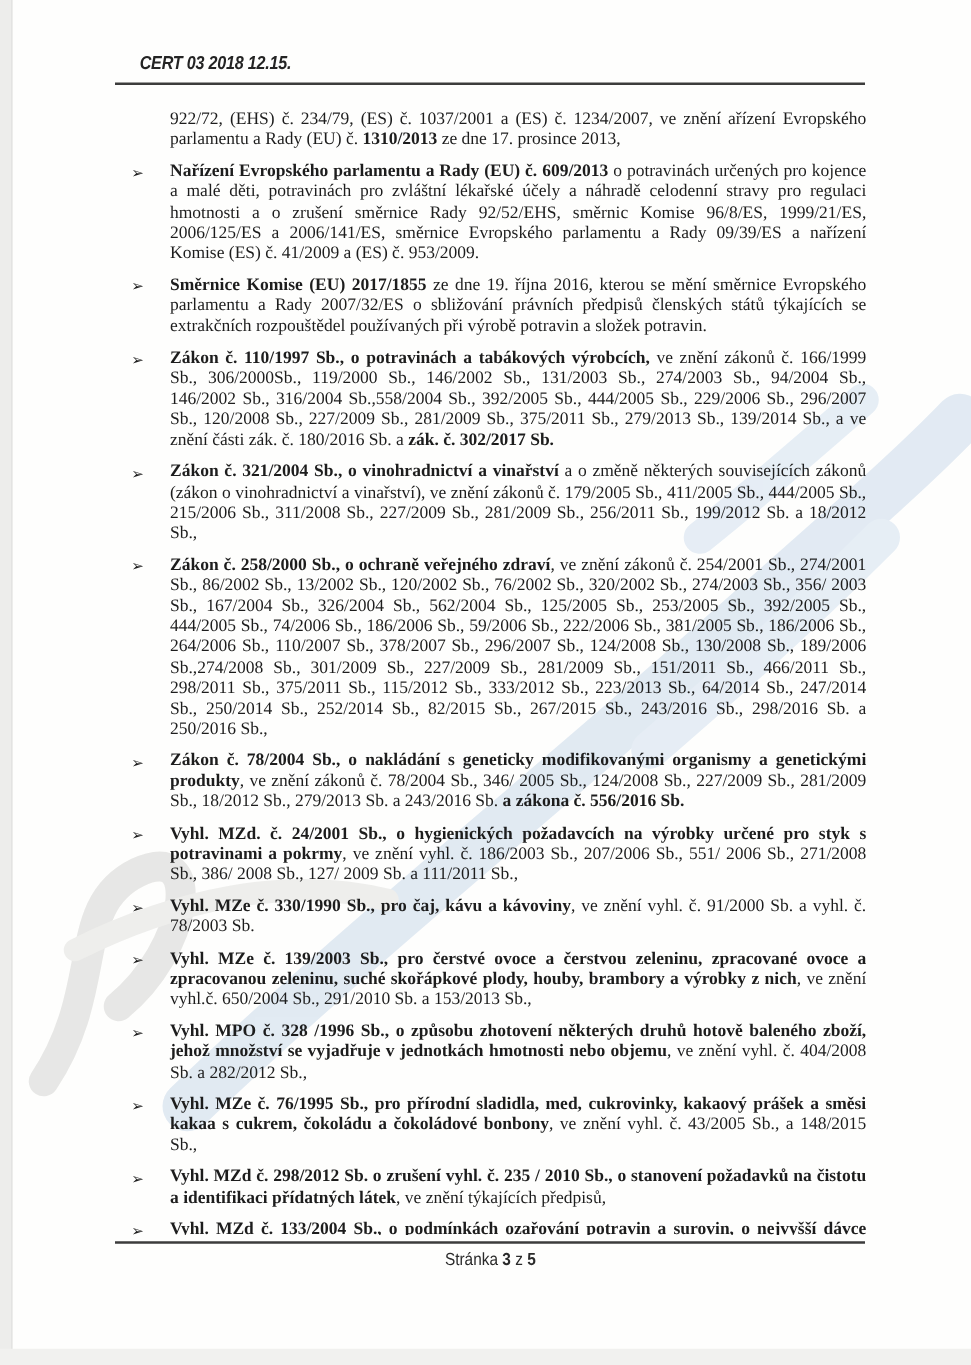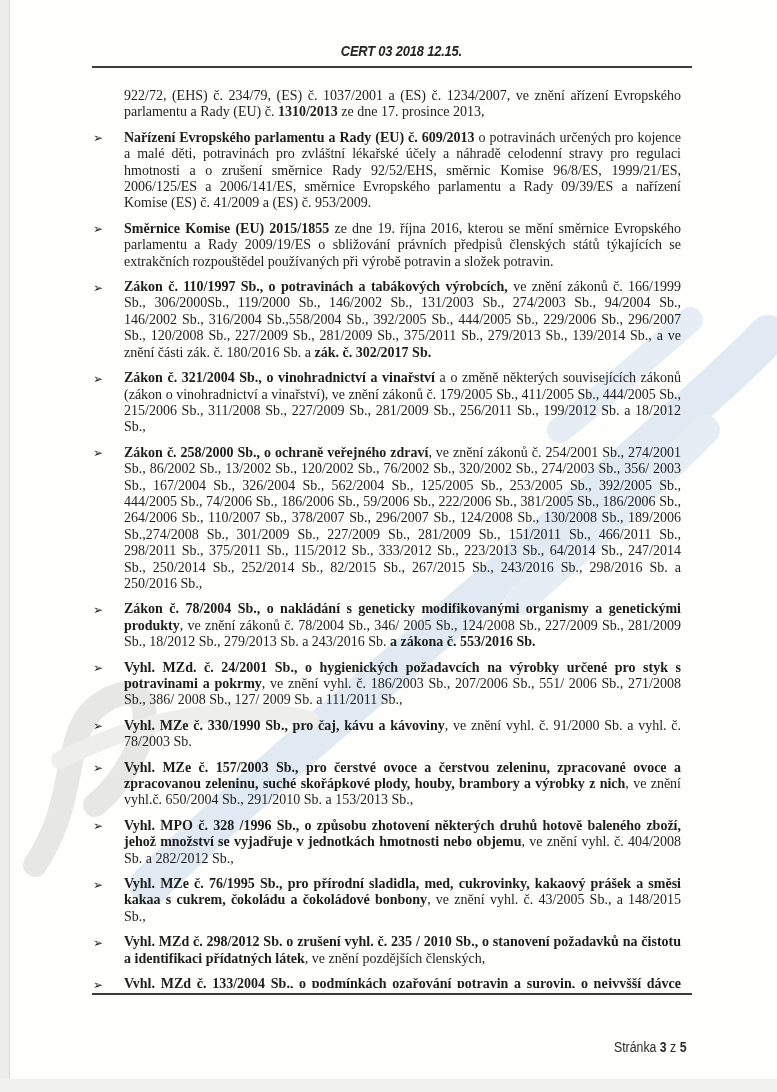--- a/index.html
+++ b/index.html
@@ -9,45 +9,45 @@
     color:var(--text,#1d1d1d);
   }
   .page{position:absolute;inset:0;background:#fefefd;}
   
   .scan-left{position:absolute;left:0;top:0;width:9px;height:100%;background:#ededeb;}
   .scan-left-line{position:absolute;left:9px;top:0;width:1px;height:100%;background:#dcdcda;}
   .scan-bottom{position:absolute;left:0;bottom:0;width:100%;height:13px;background:#f1f1ef;}
   
   .watermark{position:absolute;left:0;top:0;pointer-events:none;}
   
-  .header{position:absolute;top:42px;left:92px;width:600px;text-align:center;}
+  .header{position:absolute;top:42px;left:92px;width:600px;text-align:left;}
   .doc-code{
     display:inline-block;font-family:"Liberation Sans", sans-serif;
     font-style:italic;font-weight:bold;font-size:15px;color:#242424;
     transform:scaleX(0.86);transform-origin:right center;letter-spacing:-0.2px;
   }
   .header-rule{position:absolute;top:66px;left:92px;width:600px;height:2px;background:#3c3c3c;}
   
-  .content{position:absolute;top:88px;left:92px;width:589px;height:900px;overflow:hidden;}
+  .content{position:absolute;top:88px;left:104px;width:589px;height:900px;overflow:hidden;}
   ul.reg-list{margin:0;padding:0;list-style:none;}
   li.item{
     position:relative;padding-left:32px;margin:0 0 9px 0;
     font-size:14px;line-height:16.4px;text-align:justify;color:#1d1d1d;
   }
   li.item .marker{
     position:absolute;left:1px;top:0.5px;
     font-family:"DejaVu Sans", sans-serif;font-size:12px;color:#1d1d1d;
   }
   .seg{}
   .bold{font-weight:bold;}
   
   .footer-rule{position:absolute;top:993px;left:92px;width:600px;height:2px;background:#3c3c3c;}
   .footer-text{
-    position:absolute;top:999px;left:92px;width:600px;text-align:right;
-    font-family:"Liberation Sans", sans-serif;font-size:14px;color:#2a2a2a;margin-top:40px;
+    position:absolute;top:999px;left:92px;width:600px;text-align:center;
+    font-family:"Liberation Sans", sans-serif;font-size:14px;color:#2a2a2a;
   }
   .footer-text .inner{display:inline-block;transform:scaleX(0.88);transform-origin:center;}
 </style>
 </head>
 <body>
 
 <div class="page">
 
   <svg class="watermark" width="777" height="1092" viewBox="0 0 777 1092">
     <g fill="none" stroke-linecap="round" opacity="0.85">
@@ -65,31 +65,31 @@
 
   <div class="header">
     <span class="doc-code">CERT 03 2018 12.15.</span>
   </div>
   <div class="header-rule"></div>
 
   <div class="content">
     <ul class="reg-list">
         <li class="item continuation"><span class="seg">922/72, (EHS) č. 234/79, (ES) č. 1037/2001 a (ES) č. 1234/2007, ve znění ařízení Evropského parlamentu a Rady (EU) č. </span><span class="seg bold">1310/2013</span><span class="seg"> ze dne 17. prosince 2013,</span></li>
         <li class="item"><span class="marker">➢</span><span class="seg bold">Nařízení Evropského parlamentu a Rady (EU) č. 609/2013</span><span class="seg"> o potravinách určených pro kojence a malé děti, potravinách pro zvláštní lékařské účely a náhradě celodenní stravy pro regulaci hmotnosti a o zrušení směrnice Rady 92/52/EHS, směrnic Komise 96/8/ES, 1999/21/ES, 2006/125/ES a 2006/141/ES, směrnice Evropského parlamentu a Rady 09/39/ES a nařízení Komise (ES) č. 41/2009 a (ES) č. 953/2009.</span></li>
-        <li class="item"><span class="marker">➢</span><span class="seg bold">Směrnice Komise (EU) 2015/1855</span><span class="seg"> ze dne 19. října 2016, kterou se mění směrnice Evropského parlamentu a Rady 2009/19/ES o sbližování právních předpisů členských států týkajících se extrakčních rozpouštědel používaných při výrobě potravin a složek potravin.</span></li>
+        <li class="item"><span class="marker">➢</span><span class="seg bold">Směrnice Komise (EU) 2017/1855</span><span class="seg"> ze dne 19. října 2016, kterou se mění směrnice Evropského parlamentu a Rady 2007/32/ES o sbližování právních předpisů členských států týkajících se extrakčních rozpouštědel používaných při výrobě potravin a složek potravin.</span></li>
         <li class="item"><span class="marker">➢</span><span class="seg bold">Zákon č. 110/1997 Sb., o potravinách a tabákových výrobcích,</span><span class="seg"> ve znění zákonů č. 166/1999 Sb., 306/2000Sb., 119/2000 Sb., 146/2002 Sb., 131/2003 Sb., 274/2003 Sb., 94/2004 Sb., 146/2002 Sb., 316/2004 Sb.,558/2004 Sb., 392/2005 Sb., 444/2005 Sb., 229/2006 Sb., 296/2007 Sb., 120/2008 Sb., 227/2009 Sb., 281/2009 Sb., 375/2011 Sb., 279/2013 Sb., 139/2014 Sb., a ve znění části zák. č. 180/2016 Sb. a </span><span class="seg bold">zák. č. 302/2017 Sb.</span></li>
         <li class="item"><span class="marker">➢</span><span class="seg bold">Zákon č. 321/2004 Sb., o vinohradnictví a vinařství</span><span class="seg"> a o změně některých souvisejících zákonů (zákon o vinohradnictví a vinařství), ve znění zákonů č. 179/2005 Sb., 411/2005 Sb., 444/2005 Sb., 215/2006 Sb., 311/2008 Sb., 227/2009 Sb., 281/2009 Sb., 256/2011 Sb., 199/2012 Sb. a 18/2012 Sb.,</span></li>
         <li class="item"><span class="marker">➢</span><span class="seg bold">Zákon č. 258/2000 Sb., o ochraně veřejného zdraví</span><span class="seg">, ve znění zákonů č. 254/2001 Sb., 274/2001 Sb., 86/2002 Sb., 13/2002 Sb., 120/2002 Sb., 76/2002 Sb., 320/2002 Sb., 274/2003 Sb., 356/ 2003 Sb., 167/2004 Sb., 326/2004 Sb., 562/2004 Sb., 125/2005 Sb., 253/2005 Sb., 392/2005 Sb., 444/2005 Sb., 74/2006 Sb., 186/2006 Sb., 59/2006 Sb., 222/2006 Sb., 381/2005 Sb., 186/2006 Sb., 264/2006 Sb., 110/2007 Sb., 378/2007 Sb., 296/2007 Sb., 124/2008 Sb., 130/2008 Sb., 189/2006 Sb.,274/2008 Sb., 301/2009 Sb., 227/2009 Sb., 281/2009 Sb., 151/2011 Sb., 466/2011 Sb., 298/2011 Sb., 375/2011 Sb., 115/2012 Sb., 333/2012 Sb., 223/2013 Sb., 64/2014 Sb., 247/2014 Sb., 250/2014 Sb., 252/2014 Sb., 82/2015 Sb., 267/2015 Sb., 243/2016 Sb., 298/2016 Sb. a 250/2016 Sb.,</span></li>
-        <li class="item"><span class="marker">➢</span><span class="seg bold">Zákon č. 78/2004 Sb., o nakládání s geneticky modifikovanými organismy a genetickými produkty</span><span class="seg">, ve znění zákonů č. 78/2004 Sb., 346/ 2005 Sb., 124/2008 Sb., 227/2009 Sb., 281/2009 Sb., 18/2012 Sb., 279/2013 Sb. a 243/2016 Sb.</span><span class="seg bold"> a zákona č. 553/2016 Sb.</span></li>
+        <li class="item"><span class="marker">➢</span><span class="seg bold">Zákon č. 78/2004 Sb., o nakládání s geneticky modifikovanými organismy a genetickými produkty</span><span class="seg">, ve znění zákonů č. 78/2004 Sb., 346/ 2005 Sb., 124/2008 Sb., 227/2009 Sb., 281/2009 Sb., 18/2012 Sb., 279/2013 Sb. a 243/2016 Sb.</span><span class="seg bold"> a zákona č. 556/2016 Sb.</span></li>
         <li class="item"><span class="marker">➢</span><span class="seg bold">Vyhl. MZd. č. 24/2001 Sb., o hygienických požadavcích na výrobky určené pro styk s potravinami a pokrmy</span><span class="seg">, ve znění vyhl. č. 186/2003 Sb., 207/2006 Sb., 551/ 2006 Sb., 271/2008 Sb., 386/ 2008 Sb., 127/ 2009 Sb. a 111/2011 Sb.,</span></li>
         <li class="item"><span class="marker">➢</span><span class="seg bold">Vyhl. MZe č. 330/1990 Sb., pro čaj, kávu a kávoviny</span><span class="seg">, ve znění vyhl. č. 91/2000 Sb. a vyhl. č. 78/2003 Sb.</span></li>
-        <li class="item"><span class="marker">➢</span><span class="seg bold">Vyhl. MZe č. 157/2003 Sb., pro čerstvé ovoce a čerstvou zeleninu, zpracované ovoce a zpracovanou zeleninu, suché skořápkové plody, houby, brambory a výrobky z nich</span><span class="seg">, ve znění vyhl.č. 650/2004 Sb., 291/2010 Sb. a 153/2013 Sb.,</span></li>
+        <li class="item"><span class="marker">➢</span><span class="seg bold">Vyhl. MZe č. 139/2003 Sb., pro čerstvé ovoce a čerstvou zeleninu, zpracované ovoce a zpracovanou zeleninu, suché skořápkové plody, houby, brambory a výrobky z nich</span><span class="seg">, ve znění vyhl.č. 650/2004 Sb., 291/2010 Sb. a 153/2013 Sb.,</span></li>
         <li class="item"><span class="marker">➢</span><span class="seg bold">Vyhl. MPO č. 328 /1996 Sb., o způsobu zhotovení některých druhů hotově baleného zboží, jehož množství se vyjadřuje v jednotkách hmotnosti nebo objemu</span><span class="seg">, ve znění vyhl. č. 404/2008 Sb. a 282/2012 Sb.,</span></li>
         <li class="item"><span class="marker">➢</span><span class="seg bold">Vyhl. MZe č. 76/1995 Sb., pro přírodní sladidla, med, cukrovinky, kakaový prášek a směsi kakaa s cukrem, čokoládu a čokoládové bonbony</span><span class="seg">, ve znění vyhl. č. 43/2005 Sb., a 148/2015 Sb.,</span></li>
-        <li class="item"><span class="marker">➢</span><span class="seg bold">Vyhl. MZd č. 298/2012 Sb. o zrušení vyhl. č. 235 / 2010 Sb., o stanovení požadavků na čistotu a identifikaci přídatných látek</span><span class="seg">, ve znění pozdějších členských,</span></li>
+        <li class="item"><span class="marker">➢</span><span class="seg bold">Vyhl. MZd č. 298/2012 Sb. o zrušení vyhl. č. 235 / 2010 Sb., o stanovení požadavků na čistotu a identifikaci přídatných látek</span><span class="seg">, ve znění týkajících předpisů,</span></li>
         <li class="item"><span class="marker">➢</span><span class="seg bold">Vyhl. MZd č. 133/2004 Sb., o podmínkách ozařování potravin a surovin, o nejvyšší dávce záření a o způsobu označení ozáření na obalu,</span></li>
       </ul>
   </div>
 
   <div class="footer-rule"></div>
   <div class="footer-text">
     <span class="inner"><span class="seg">Stránka </span><span class="seg bold">3</span><span class="seg"> z </span><span class="seg bold">5</span></span>
   </div>
 
 </div>

